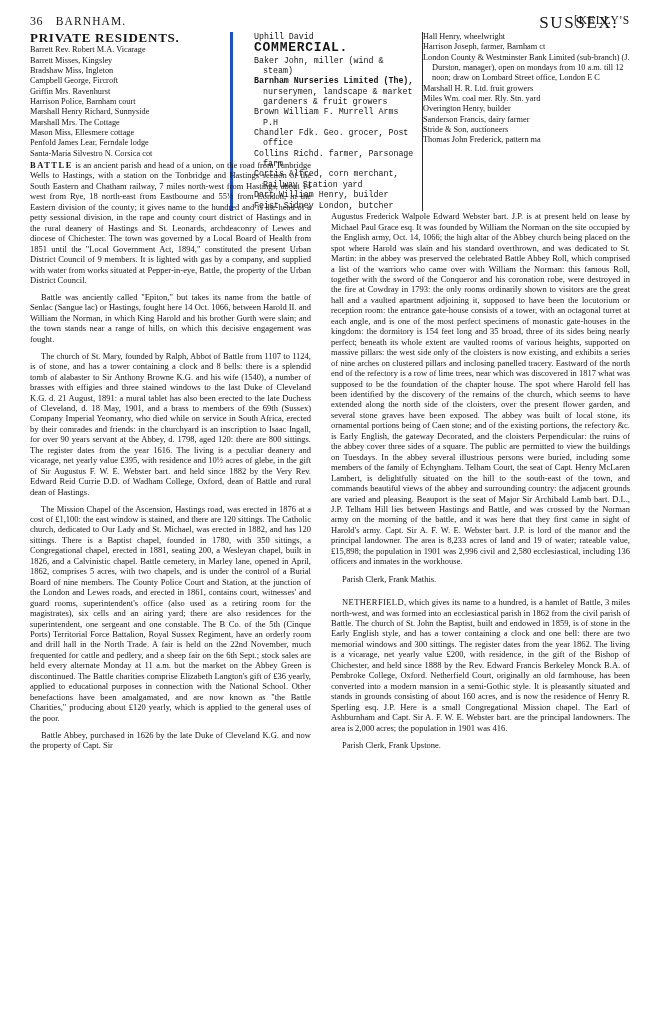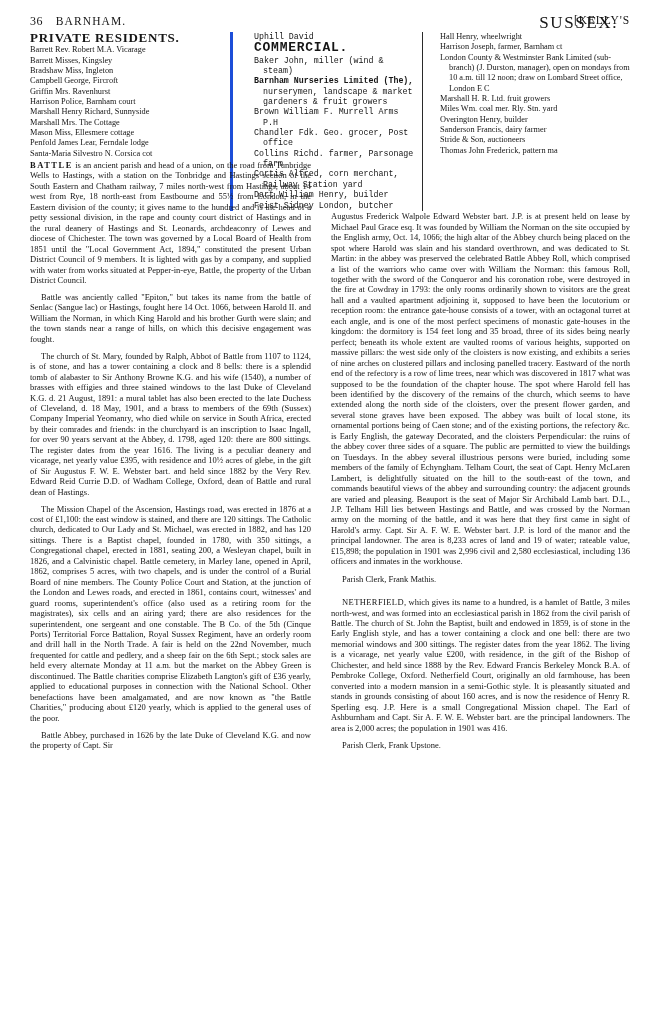--- a/index.html
+++ b/index.html
@@ -79,21 +79,21 @@
   .dir-col.c1 { width: 200px; padding-right: 7px; }
   .dir-col.c2 {
     width: 192px;
     padding-left: 21px;
     padding-right: 7px;
     border-left: 3px solid #1d4ed8;
     font-family: Liberation Mono, monospace;
   }
   .dir-col.c3 {
     width: 208px;
-    padding-left: 17px;
+    padding-left: 0;
     border-left: 1px solid #2a2a2a;
   }
   .dir-head {
     font-size: 13px;
     letter-spacing: 0.75px;
     font-weight: bold;
     margin: 1px 0 2px 0;
   }
   .dir-entry {
     text-indent: 0;

